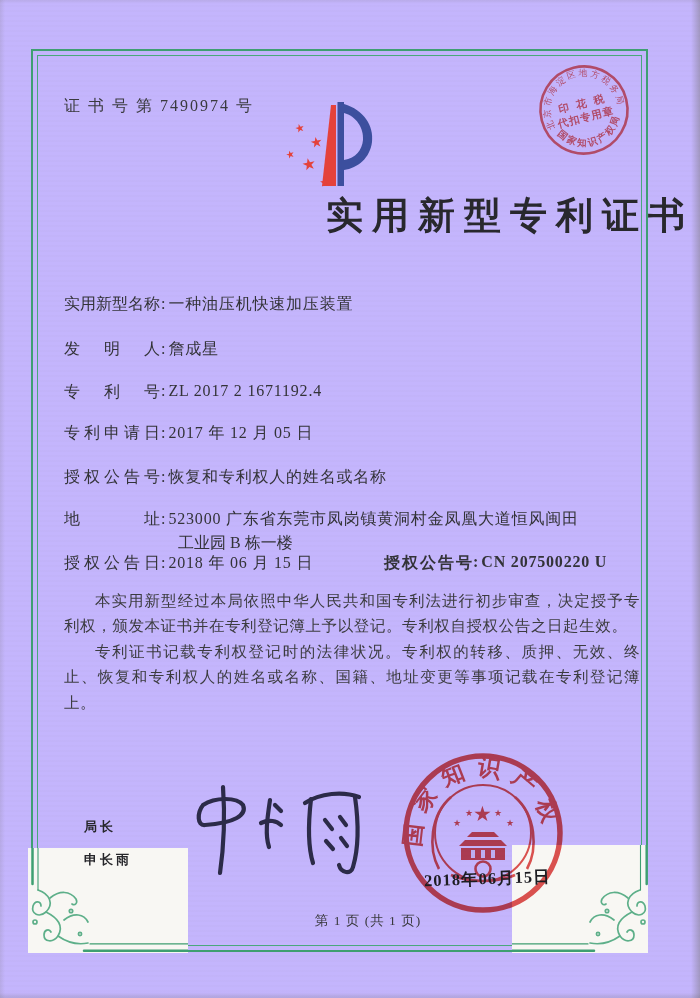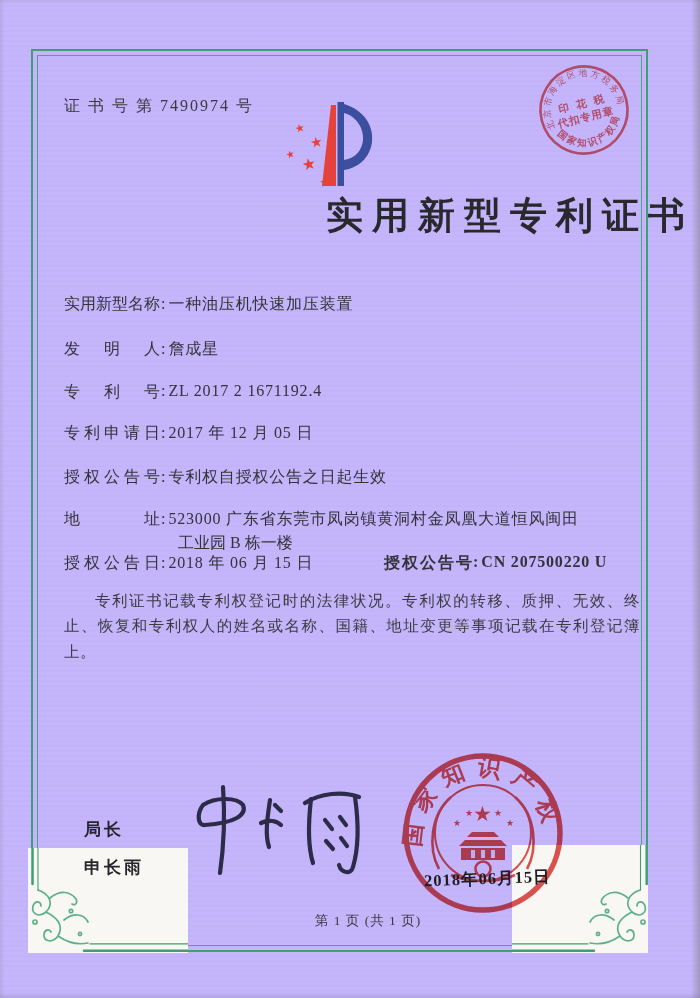--- a/index.html
+++ b/index.html
@@ -24,21 +24,21 @@
   .frow{position:absolute;white-space:nowrap;}
   .f-label{display:inline-block;width:96px;text-align:justify;text-align-last:justify;text-justify:inter-character;vertical-align:top;}
   .f-colon{margin-left:1px;}
   .f-value{margin-left:3px;letter-spacing:0.8px;}
   .addr2{position:absolute;left:114px;}
   .grant-no-group{position:absolute;left:320px;top:0;font-weight:bold;}
   .paras{position:absolute;left:64px;top:588px;width:576px;z-index:3;
     font-size:15.5px;line-height:25.4px;color:#3c3c40;text-align:justify;letter-spacing:0.6px;}
   .paras p{margin:0;text-indent:2em;}
   .signer{position:absolute;left:84px;top:818px;z-index:3;
-    font-family:"Liberation Sans","DejaVu Sans",sans-serif;font-size:17px;color:#26262a;letter-spacing:3px;font-weight:600;}
+    font-family:"Liberation Sans","DejaVu Sans",sans-serif;font-size:13px;color:#26262a;letter-spacing:3px;font-weight:600;}
   .signer .name{margin-top:15px;}
   .signature{position:absolute;left:175px;top:775px;z-index:6;}
   .seal-big{position:absolute;left:395px;top:745px;z-index:5;mix-blend-mode:multiply;}
   .seal-date{position:absolute;left:424px;top:868px;z-index:7;font-size:16.5px;color:#1d1d22;
     letter-spacing:1px;transform:rotate(-2deg);font-weight:600;}
   .stamp{position:absolute;left:535px;top:60px;z-index:5;mix-blend-mode:multiply;}
   .footer{position:absolute;left:0;top:912px;width:690px;text-align:center;z-index:3;
     font-size:13.5px;color:#3a3a3e;letter-spacing:1px;padding-left:23px;}
   
   .edge-right{position:absolute;right:0;top:0;width:9px;height:100%;z-index:10;pointer-events:none;
@@ -124,33 +124,34 @@
     <div class="frow" style="top:339px">
       <span class="f-label">发明人</span><span class="f-colon">:</span><span class="f-value">詹成星</span>
     </div>
     <div class="frow" style="top:382px">
       <span class="f-label">专利号</span><span class="f-colon">:</span><span class="f-value">ZL 2017 2 1671192.4</span>
     </div>
     <div class="frow" style="top:423px">
       <span class="f-label">专利申请日</span><span class="f-colon">:</span><span class="f-value">2017 年 12 月 05 日</span>
     </div>
     <div class="frow" style="top:467px">
-      <span class="f-label">授权公告号</span><span class="f-colon">:</span><span class="f-value">专利权自授权公告之日起生效</span>
+      <span class="f-label">授权公告号</span><span class="f-colon">:</span><span class="f-value">恢复和专利权人的姓名或名称</span>
     </div>
     <div class="frow" style="top:509px">
       <span class="f-label">地址</span><span class="f-colon">:</span><span class="f-value">523000 广东省东莞市凤岗镇黄洞村金凤凰大道恒风闽田</span>
     </div>
     <div class="frow addr2" style="top:533px">工业园 B 栋一楼</div>
     <div class="frow" style="top:553px;width:576px">
       <span class="f-label">授权公告日</span><span class="f-colon">:</span><span class="f-value">2018 年 06 月 15 日</span>
       <span class="grant-no-group"><span class="f-label" style="width:88px">授权公告号</span><span class="f-colon">:</span><span class="f-value">CN 207500220 U</span></span>
     </div>
   </div>
 
   <div class="paras">
+    <p>本实用新型经过本局依照中华人民共和国专利法进行初步审查，决定授予专利权，颁发本证书并在专利登记簿上予以登记。专利权自授权公告之日起生效。</p>
     <p>专利证书记载专利权登记时的法律状况。专利权的转移、质押、无效、终止、恢复和专利权人的姓名或名称、国籍、地址变更等事项记载在专利登记簿上。</p>
   </div>
 
   <div class="signer">
     <div>局长</div>
     <div class="name">申长雨</div>
   </div>
 
   <svg class="signature" width="210" height="110" viewBox="0 0 210 110">
     <g stroke="#20203a" stroke-width="4.2" fill="none" stroke-linecap="round" opacity="0.92">

